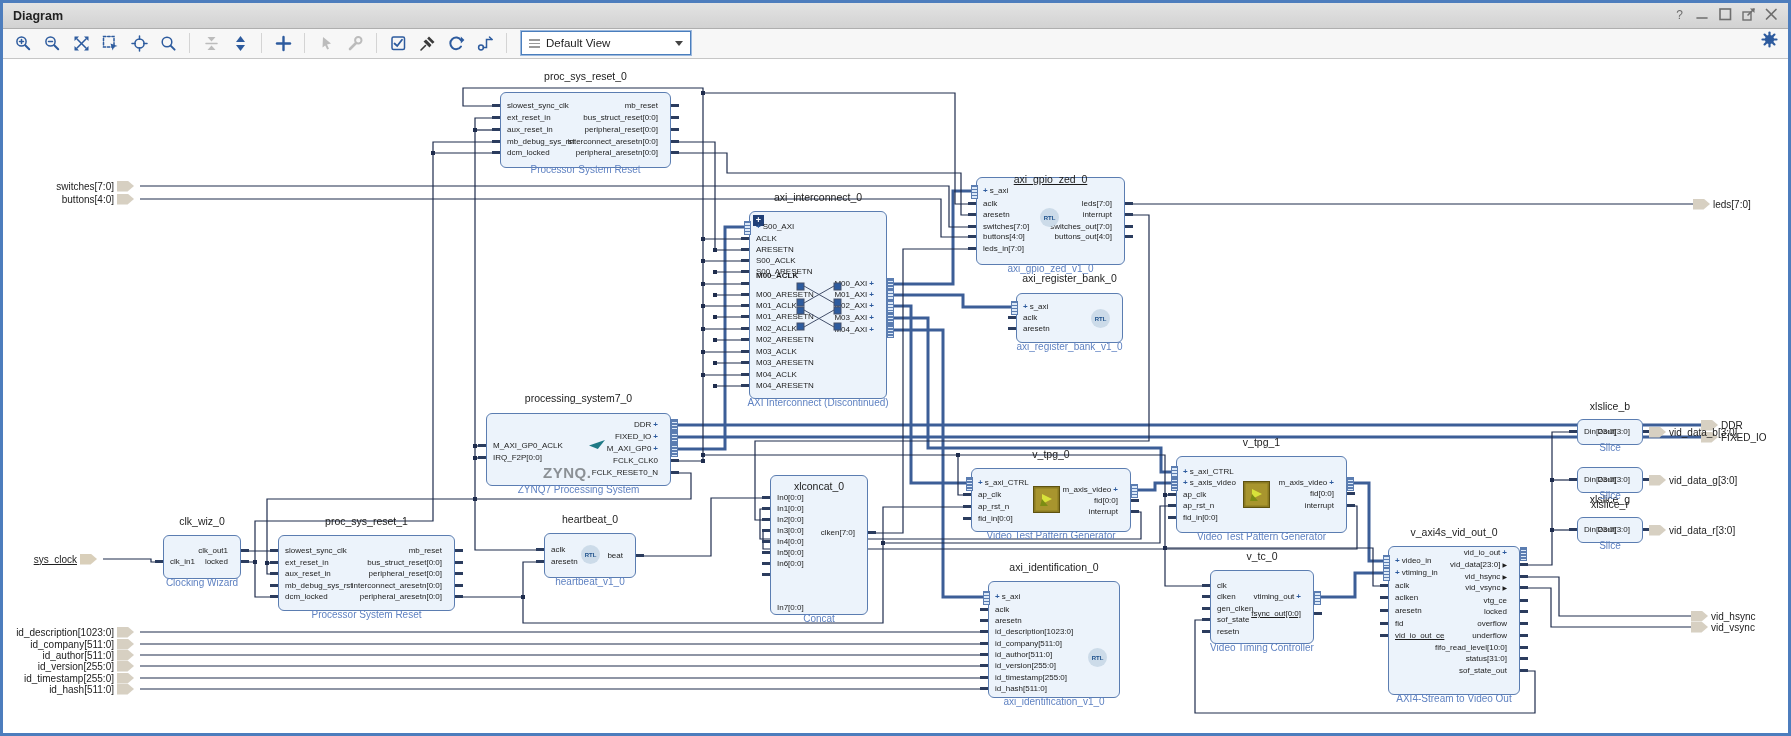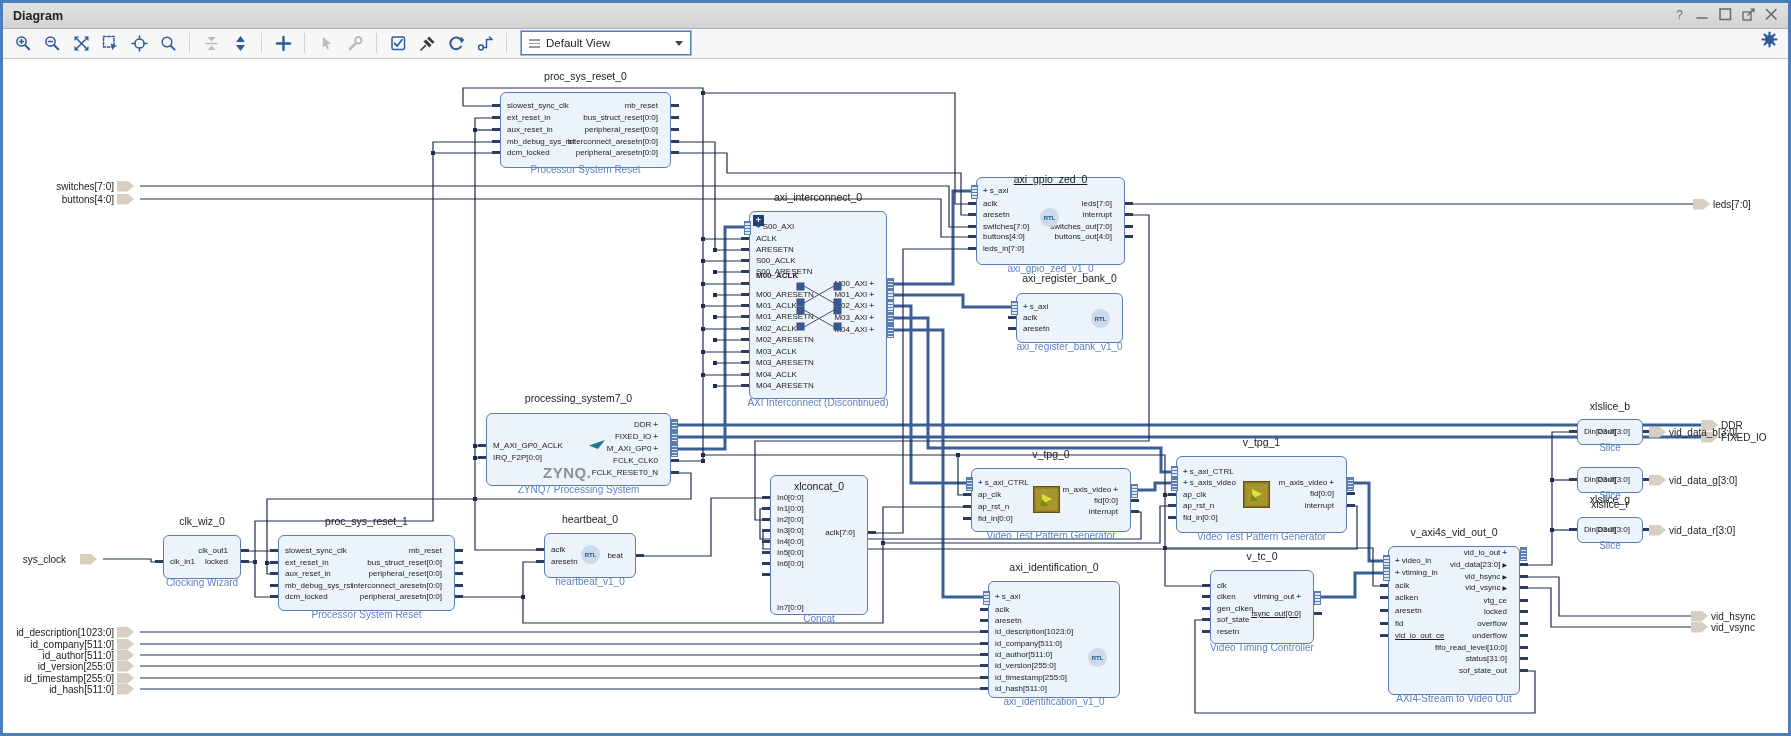--- a/index.html
+++ b/index.html
@@ -345,21 +345,21 @@
       <div class="port" style="left: 774px; top: 467px;">In3[0:0]</div>
       <div class="stub" style="left: 759px; top: 470px;"></div>
       <div class="port" style="left: 774px; top: 478px;">In4[0:0]</div>
       <div class="stub" style="left: 759px; top: 481px;"></div>
       <div class="port" style="left: 774px; top: 489px;">In5[0:0]</div>
       <div class="stub" style="left: 759px; top: 492px;"></div>
       <div class="port" style="left: 774px; top: 500px;">In6[0:0]</div>
       <div class="stub" style="left: 759px; top: 503px;"></div>
       <div class="port" style="left: 774px; top: 496px; margin-top: 48px;">In7[0:0]</div>
       <div class="stub" style="left: 759px; top: 514px;"></div>
-      <div class="port" style="right: 933px; top: 469px; text-align: right;">aclk[7:0]</div>
+      <div class="port" style="right: 933px; top: 469px; text-align: right;">clken[7:0]</div>
       <div class="stub" style="left: 865px; top: 472px;"></div>
       <div class="blk" style="left: 968px; top: 409px; width: 160px; height: 64px;"></div>
       <div class="blk-title" style="left: 888px; top: 389px; width: 320px;">v_tpg_0</div>
       <div class="blk-label" style="left: 888px; top: 471px; width: 320px;">Video Test Pattern Generator</div>
       <div class="port" style="left: 975px; top: 419px;"><span class="plus">+</span>s_axi_CTRL</div>
       <div class="busstub" style="left: 963px; top: 418px;"></div>
       <div class="port" style="left: 975px; top: 431px;">ap_clk</div>
       <div class="stub" style="left: 960px; top: 434px;"></div>
       <div class="port" style="left: 975px; top: 443px;">ap_rst_n</div>
       <div class="stub" style="left: 960px; top: 446px;"></div>
@@ -503,21 +503,21 @@
       <div class="stub" style="left: 1640px; top: 469px;"></div>
       <div class="ext" style="right: 1654px; top: 121.5px;">
         <span style="margin-right: 3px;">switches[7:0]</span>
         <div class="ext-arrow"></div>
       </div>
       <div class="ext" style="right: 1654px; top: 134.5px;">
         <span style="margin-right: 3px;">buttons[4:0]</span>
         <div class="ext-arrow"></div>
       </div>
       <div class="ext" style="right: 1691px; top: 494.5px;">
-        <span style="margin-right: 14px;">sys_clock</span>
+        <span style="margin-right: 3px; text-decoration: underline;">sys_clock</span>
         <div class="ext-arrow" style="background: rgb(217, 207, 186);"></div>
       </div>
       <div class="ext" style="right: 1654px; top: 567.5px;">
         <span style="margin-right: 3px;">id_description[1023:0]</span>
         <div class="ext-arrow"></div>
       </div>
       <div class="ext" style="right: 1654px; top: 579.5px;">
         <span style="margin-right: 3px;">id_company[511:0]</span>
         <div class="ext-arrow"></div>
       </div>

